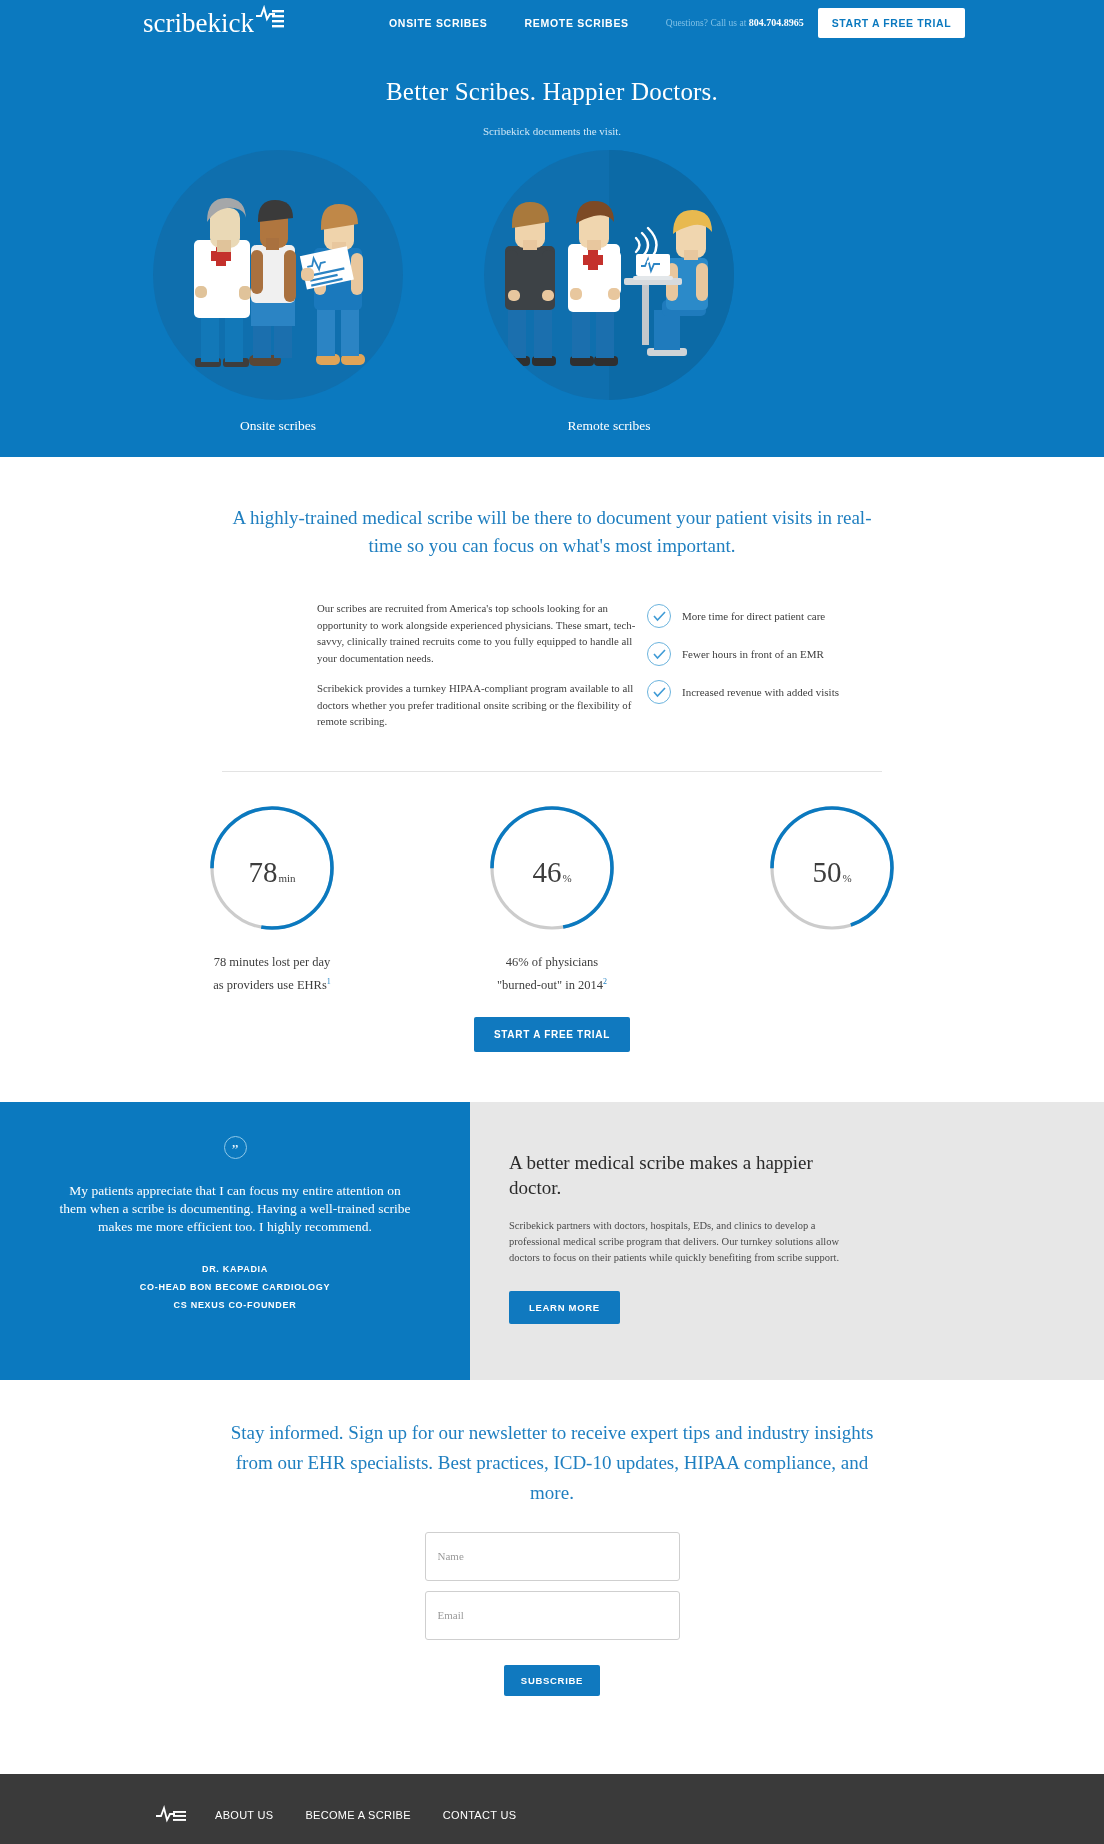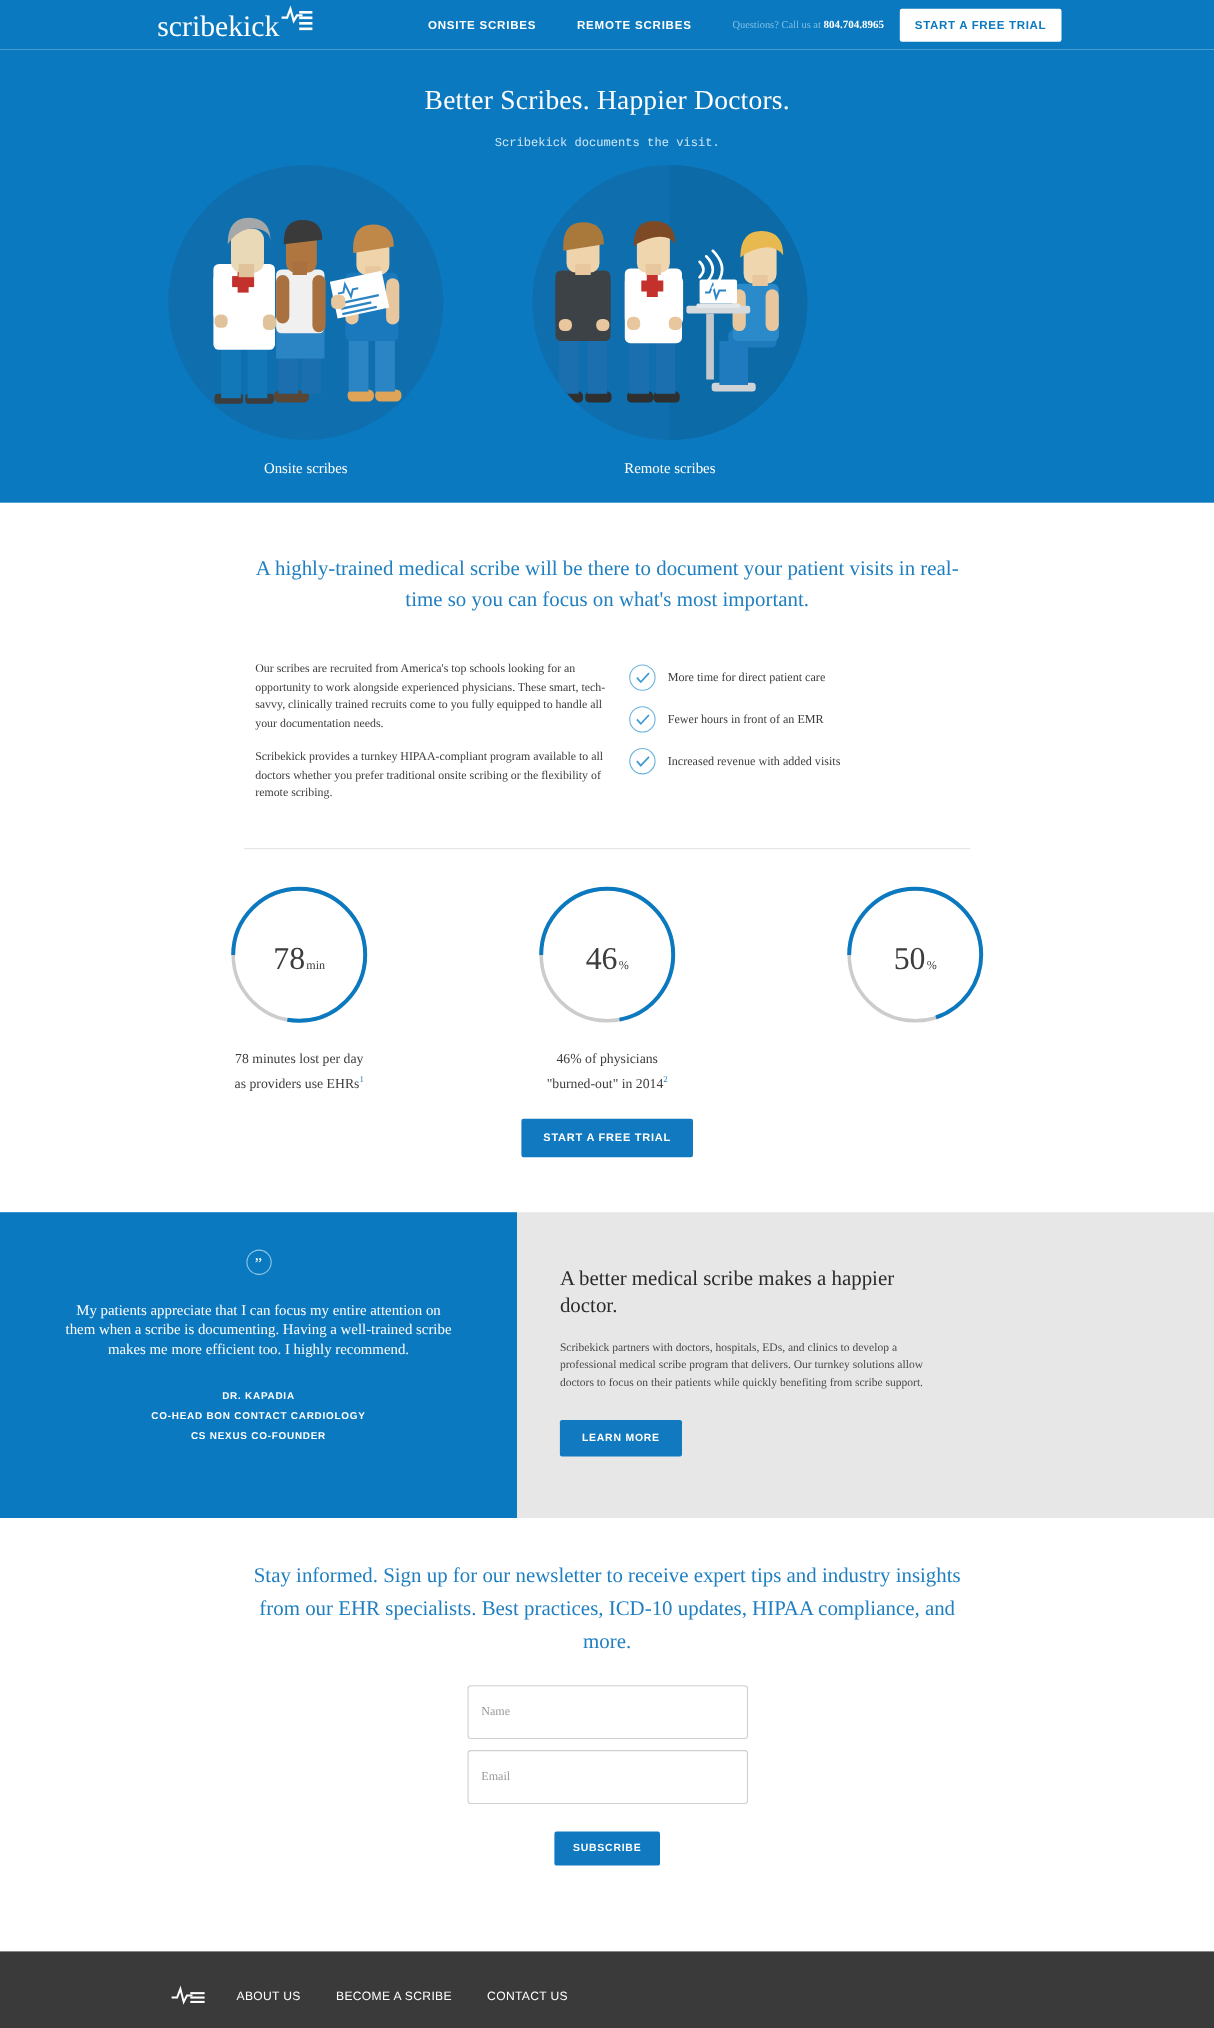--- a/index.html
+++ b/index.html
@@ -87,21 +87,21 @@
   }
   .hero h1 {
     font-family: "Liberation Serif", serif;
     font-weight: normal;
     font-size: 25px;
     color: #ffffff;
     letter-spacing: 0.2px;
   }
   .hero .sub {
     margin-top: 17px;
-    font-family: Liberation Mono, monospace;
+    font-family: Liberation Serif, serif;
     font-size: 11px;
     color: #cfe7f6;
     line-height: 16px;
     text-align: center;
   }
   .hero-scenes {
     position: absolute;
     top: 105px;
     left: 0;
     width: 1104px;
@@ -144,22 +144,21 @@
     font-family: "Liberation Serif", serif;
     font-size: 19px;
     line-height: 28px;
     color: #1f7fc0;
     font-weight: normal;
   }
   .two-col {
     width: 790px;
     margin: 40px auto 0 auto;
     display: flex;
-    justify-content: center;
-    gap: 10px;
+    justify-content: flex-end;
   }
   .col-left { width: 330px; }
   .col-left p {
     font-family: "Liberation Serif", serif;
     font-size: 10.8px;
     line-height: 16.5px;
     color: #3d3d3d;
     margin-bottom: 14px;
   }
   .col-right { width: 300px; padding-top: 4px; }
@@ -647,21 +646,21 @@
     <button class="btn-trial-mid">START A FREE TRIAL</button>
   </div>
 </div>
 
 <div class="band">
   <div class="band-left">
     <div class="quote-badge">”</div>
     <div class="quote-text">My patients appreciate that I can focus my entire attention on them when a scribe is documenting. Having a well-trained scribe makes me more efficient too. I highly recommend.</div>
     <div class="quote-attr">
       <div>DR. KAPADIA</div>
-      <div>CO-HEAD BON CONTACT CARDIOLOGY</div>
+      <div>CO-HEAD BON BECOME CARDIOLOGY</div>
       <div>CS NEXUS CO-FOUNDER</div>
     </div>
   </div>
   <div class="band-right">
     <h2>A better medical scribe makes a happier doctor.</h2>
     <p>Scribekick partners with doctors, hospitals, EDs, and clinics to develop a professional medical scribe program that delivers. Our turnkey solutions allow doctors to focus on their patients while quickly benefiting from scribe support.</p>
     <button class="btn-learn">LEARN MORE</button>
   </div>
 </div>
 

